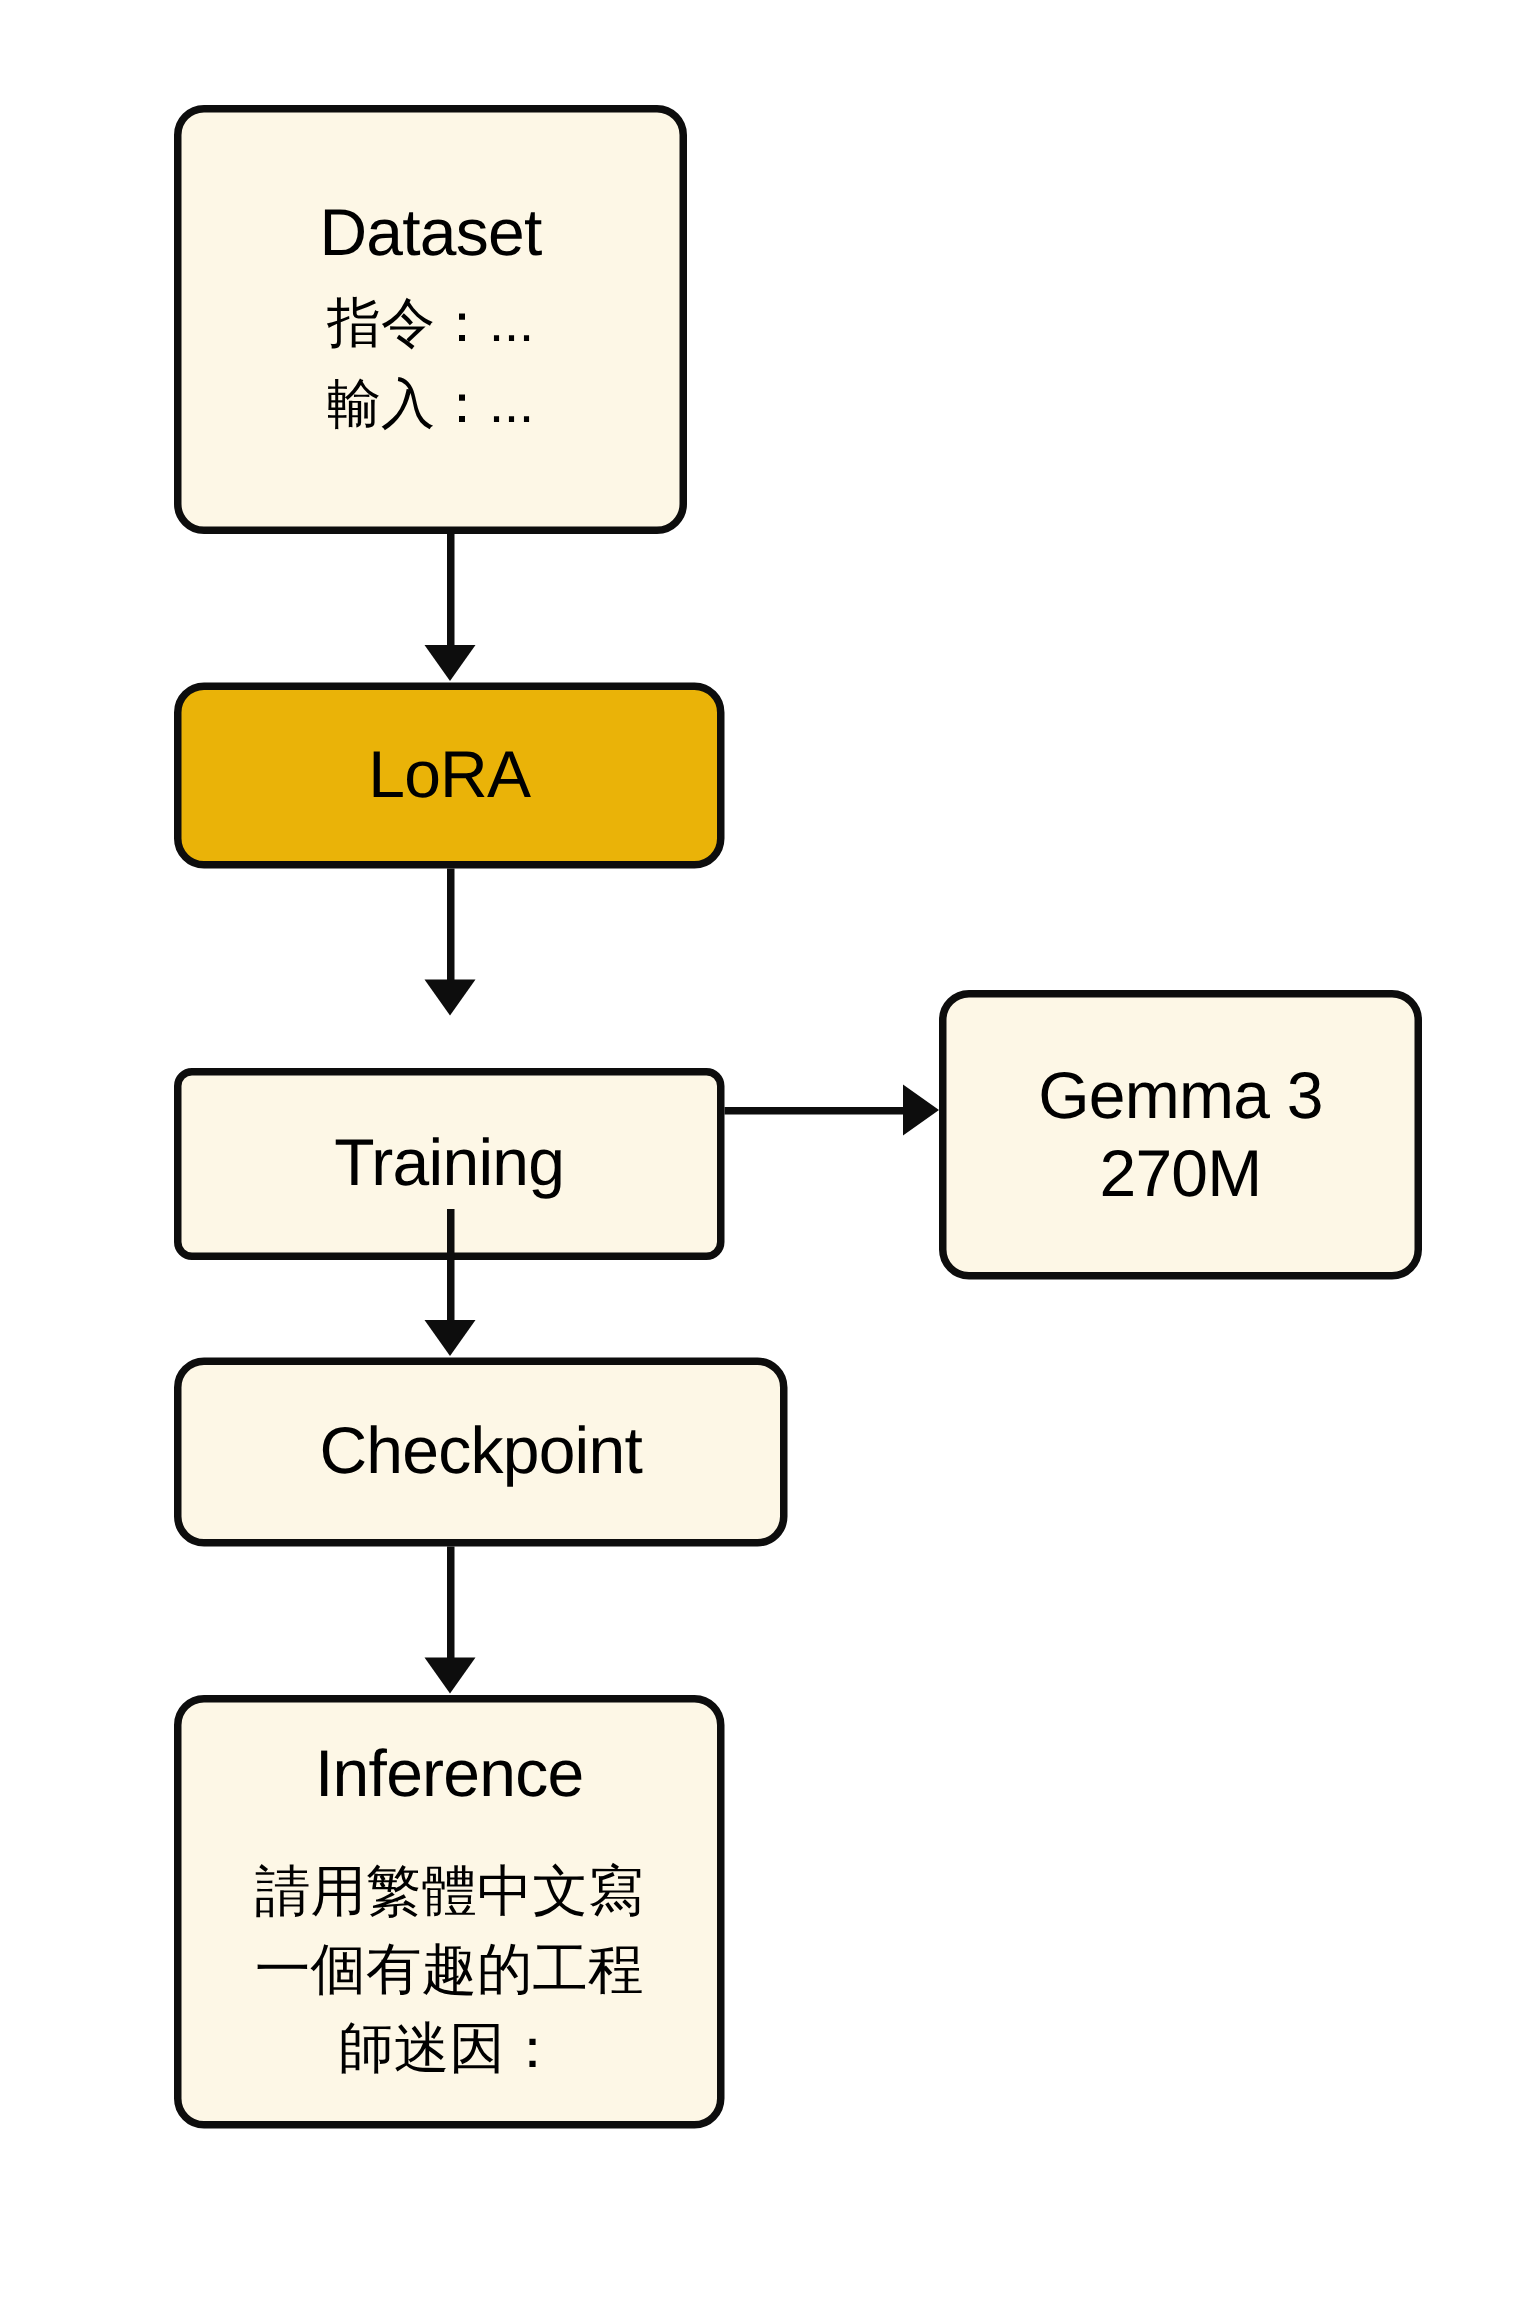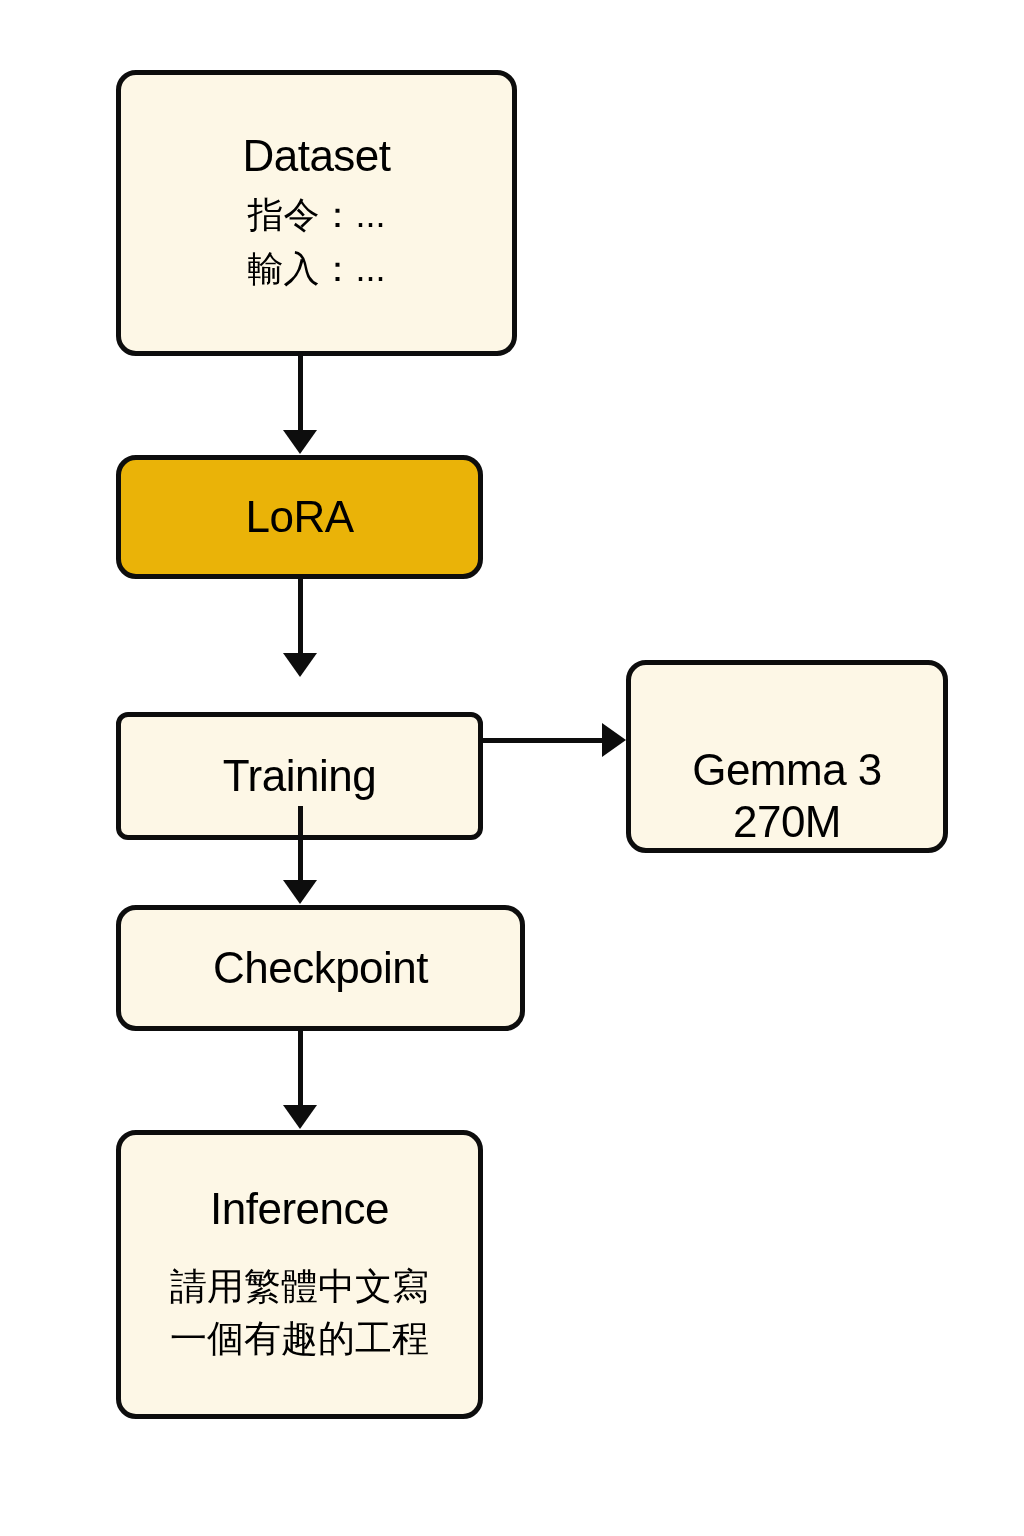--- a/index.html
+++ b/index.html
@@ -56,24 +56,24 @@
     white-space: nowrap;
     line-height: 1.5;
   }
   .node-wrap-line {
     font-size: 37px;
     line-height: 1.42;
     white-space: nowrap;
   }
 
   
-  #node-dataset     { left: 116px; top: 70px;   width: 401px; height: 286px; }
+  #node-dataset     { left: 116px; top: 70px;   width: 342px; height: 286px; }
   #node-lora        { left: 116px; top: 455px;  width: 367px; height: 124px; }
   #node-training    { left: 116px; top: 712px;  width: 367px; height: 128px; border-radius: 12px; }
-  #node-gemma       { left: 626px; top: 660px;  width: 322px; height: 193px; justify-content: flex-end; }
+  #node-gemma       { left: 626px; top: 660px;  width: 322px; height: 193px; }
   #node-checkpoint  { left: 116px; top: 905px;  width: 409px; height: 126px; }
   #node-inference   { left: 116px; top: 1130px; width: 367px; height: 289px; gap: 16px; }
 
   #node-dataset .node-title { margin-bottom: 2px; }
   #node-inference .node-title { margin-bottom: 6px; }
 
   
   .edge-v {
     position: absolute;
     width: 5px;
@@ -159,16 +159,17 @@
   </div>
 
   <div class="edge-v" id="edge-checkpoint-inference"></div>
   <div class="edge-v-head" id="edge-checkpoint-inference-head"></div>
 
   <div class="node" id="node-inference">
     <div class="node-title">Inference</div>
     <div class="node-body">
       <div class="node-wrap-line">請用繁體中文寫</div>
       <div class="node-wrap-line">一個有趣的工程</div>
+      <div class="node-wrap-line">師迷因：</div>
     </div>
   </div>
 
 </div>
 
 </body></html>

